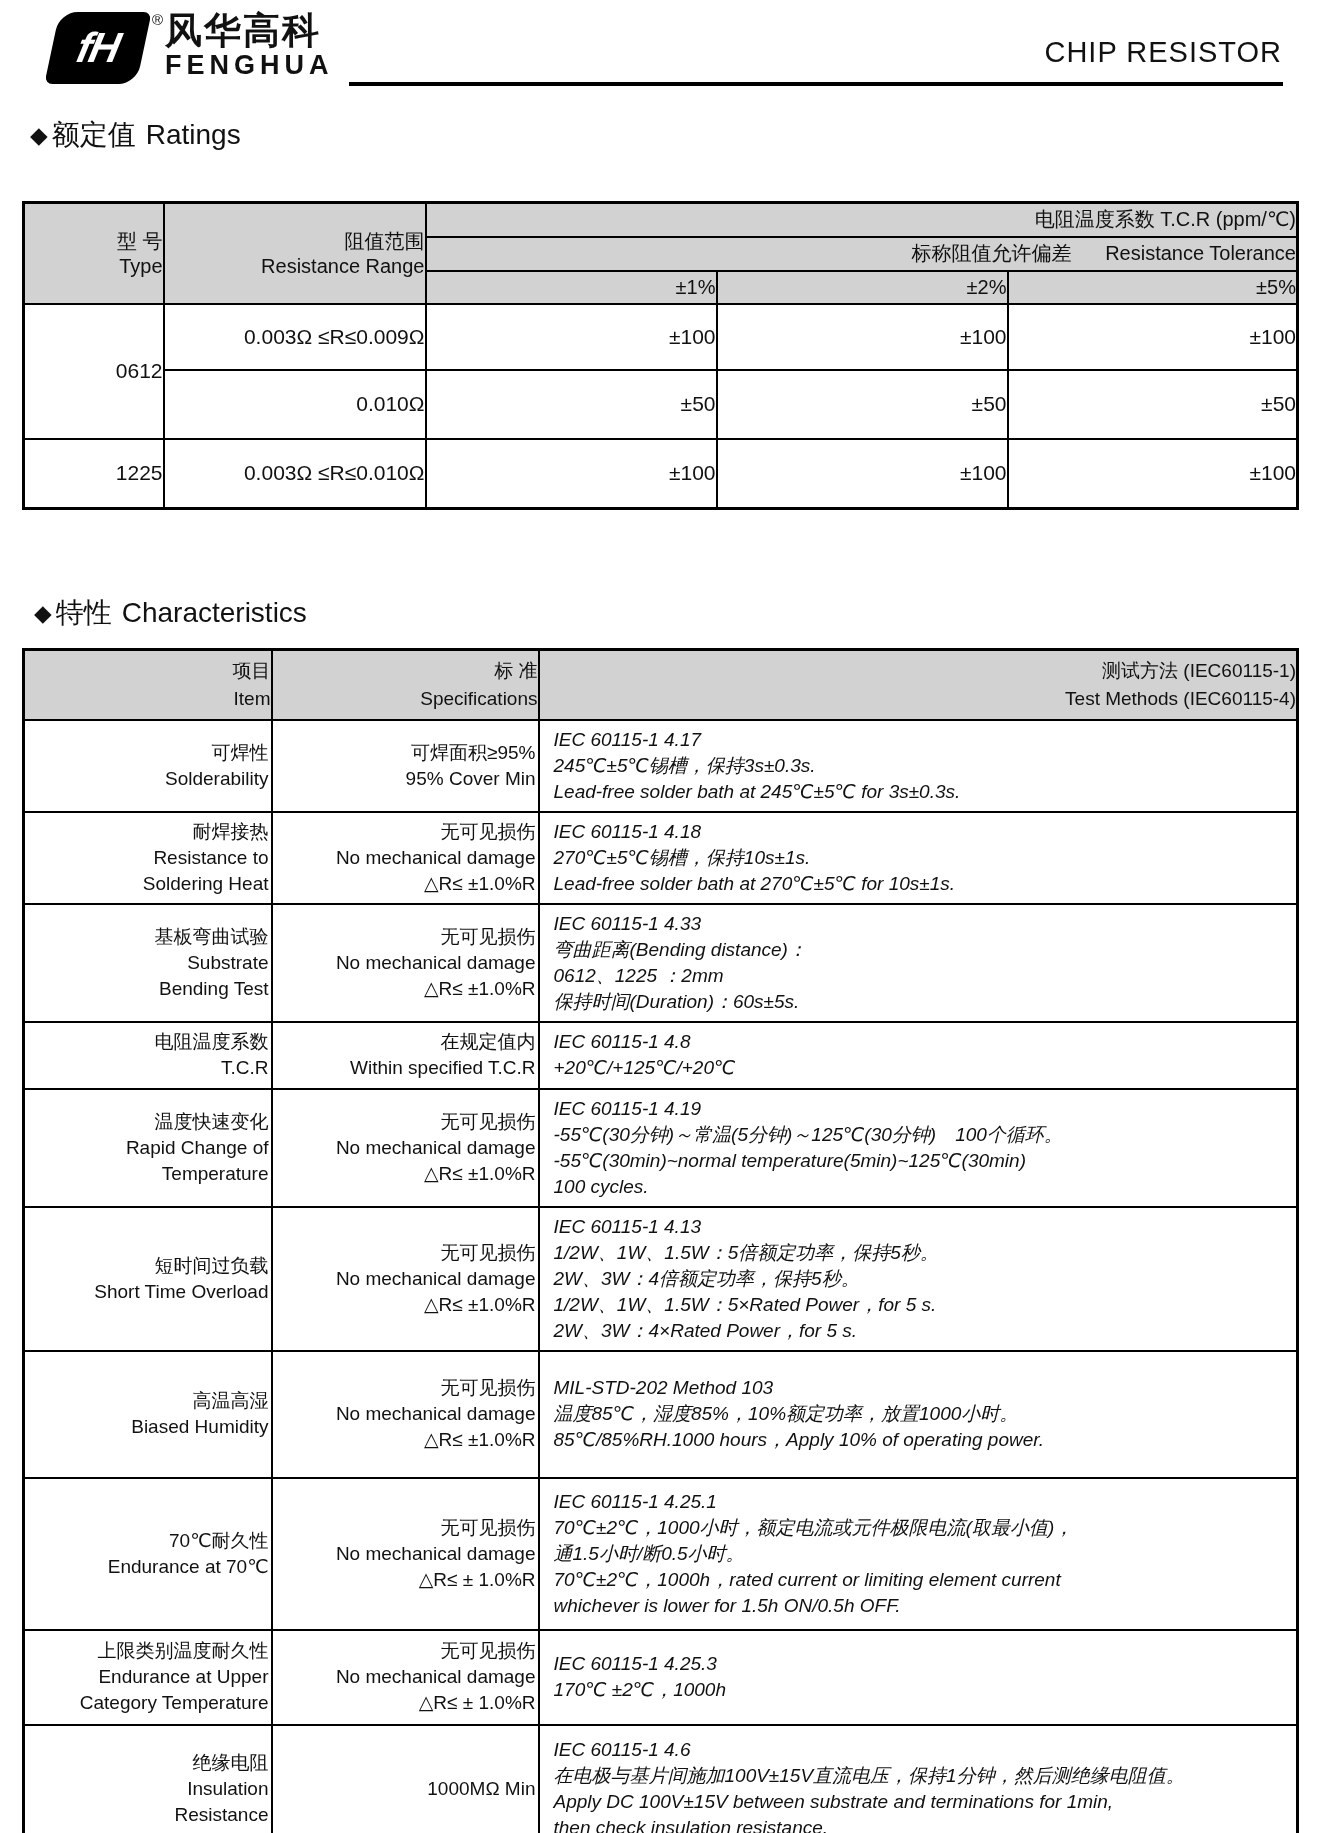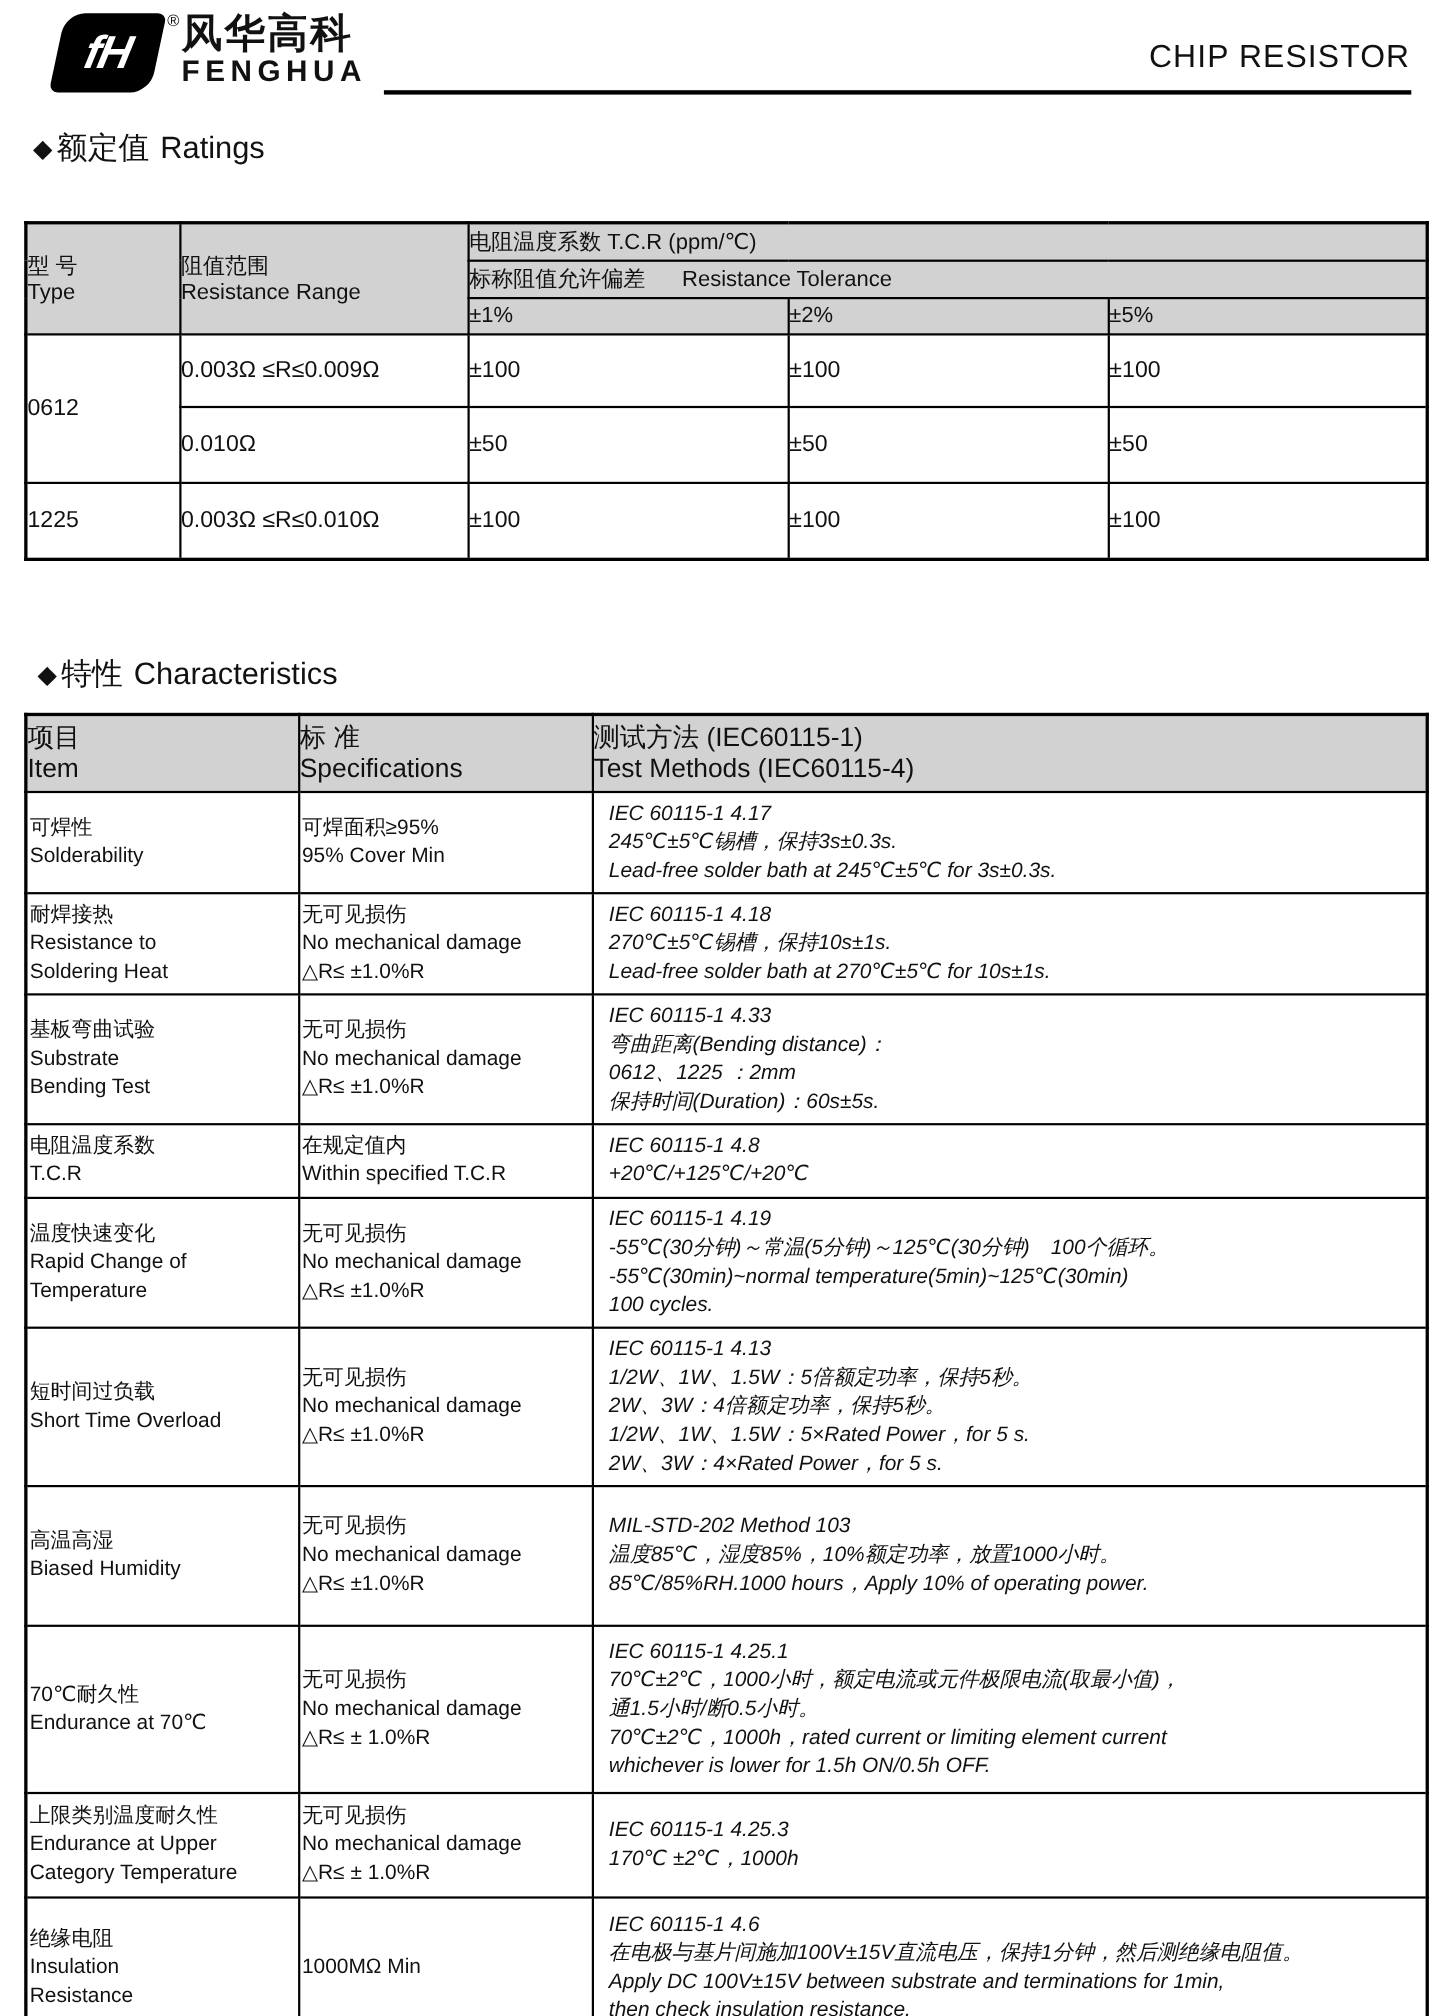--- a/index.html
+++ b/index.html
@@ -36,31 +36,31 @@
   .sec-heading .cn { margin-right:10px; }
   #ratings-heading { left:30px; top:116px; }
   #char-heading { left:34px; top:594px; }
 
   
   table.tbl {
     position:absolute; left:22px; width:1274px;
     border-collapse:collapse; table-layout:fixed;
     border:3px solid #000;
   }
-  table.tbl td { border:2px solid #000; text-align:left; vertical-align:middle; }
+  table.tbl td { border:2px solid #000; text-align:right; vertical-align:middle; }
   tr.hdr td, thead td { background:#d2d2d2; }
 
   
   #ratings-table { top:201px; font-size:21px; }
   #ratings-table .hdr td { font-size:20px; }
   #ratings-table .tol-gap { margin-left:28px; }
 
   
   #char-table { top:648px; font-size:19px; }
-  #char-table thead td { font-size:24px; line-height:28px; }
+  #char-table thead td { font-size:19px; line-height:28px; }
   #char-table td.c-item, #char-table td.c-spec { line-height:26px; padding:4px 2px; }
   #char-table td.c-method {
     text-align:left; line-height:26px; padding:6px 10px 6px 14px;font-style:italic;
   }
 </style>
 </head>
 <body>
 
 <div class="page">
 

